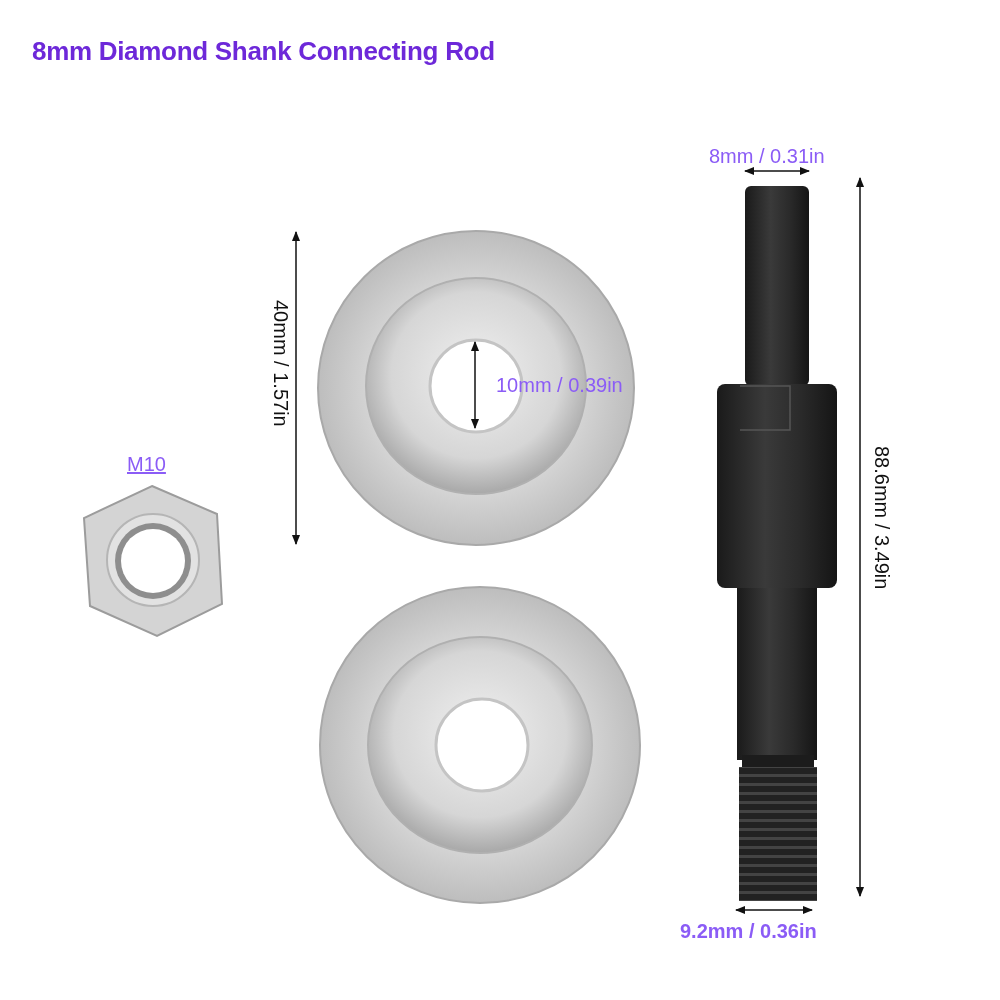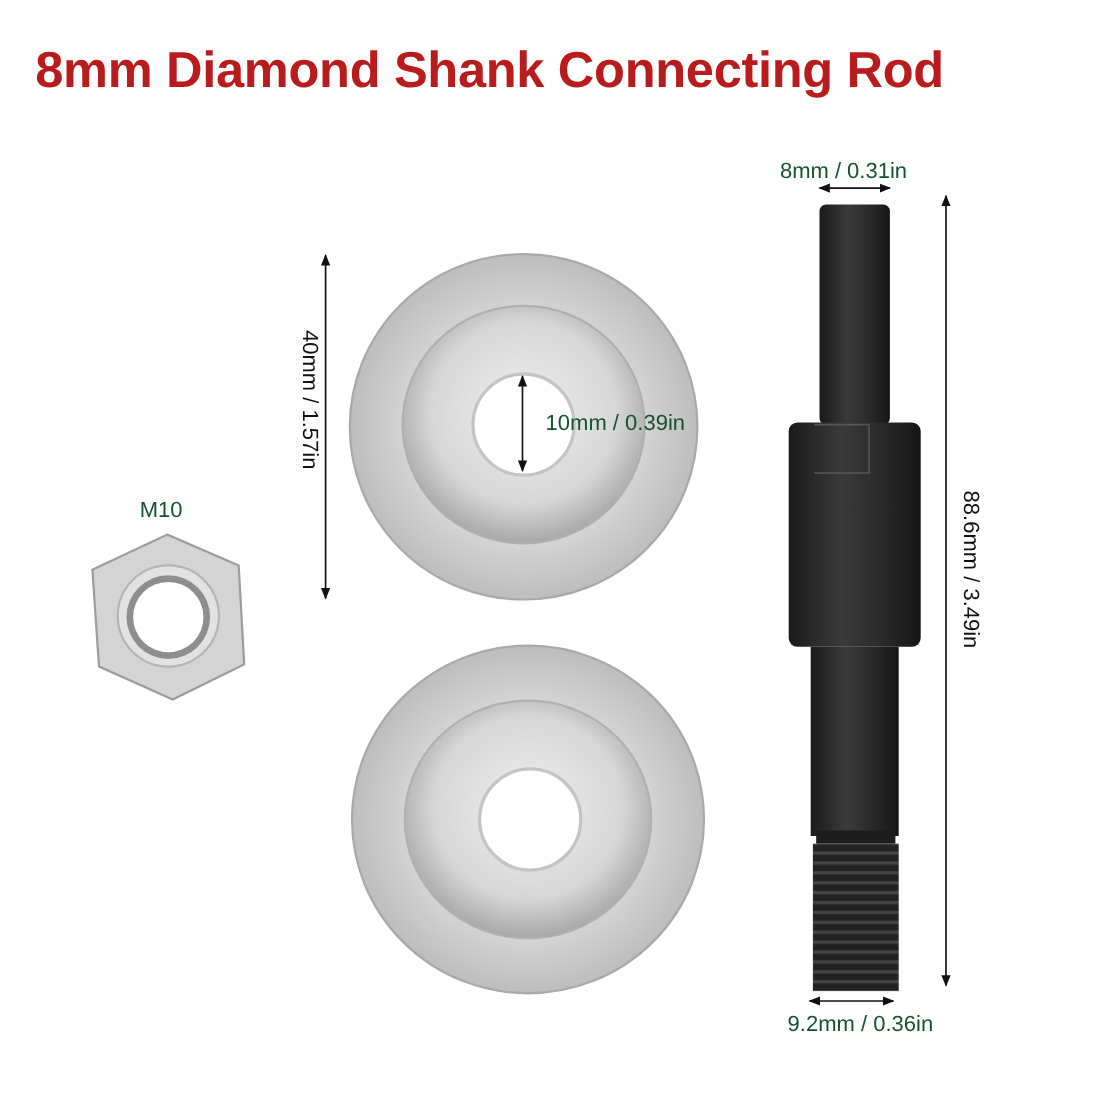--- a/index.html
+++ b/index.html
@@ -1,18 +1,18 @@
 <!DOCTYPE html>
 <html><head>
   <meta charset="utf-8">
   <style>
     html, body { margin: 0; padding: 0; background: #ffffff; }
     body { width: 1000px; height: 1000px; position: relative; overflow: hidden; font-family: "Liberation Sans", sans-serif; }
-    .title { position: absolute; left: 32px; top: 36px; font-size: 46px; font-weight: bold; color: #b91c1c; letter-spacing: -0.3px; white-space: nowrap; }
-    .label { position: absolute; font-size: 20px; color: #14532d; white-space: nowrap; }
+    .title { position: absolute; left: 32px; top: 36px; font-size: 26px; font-weight: bold; color: #6d28d9; letter-spacing: -0.3px; white-space: nowrap; }
+    .label { position: absolute; font-size: 20px; color: #8b5cf6; white-space: nowrap; }
     .vlabel { position: absolute; font-size: 20px; color: #111; white-space: nowrap; transform-origin: 0 0; transform: rotate(90deg); }
     svg.art { position: absolute; left: 0; top: 0; }
   </style>
 </head>
 <body>
 
 <div class="title">8mm Diamond Shank Connecting Rod</div>
 
 <svg class="art" width="1000" height="1000" viewBox="0 0 1000 1000">
   <defs>
@@ -72,15 +72,15 @@
   <line x1="745" y1="171" x2="809" y2="171" stroke="#111" stroke-width="1.5" marker-start="url(#arr)" marker-end="url(#arr)"></line>
   <line x1="296" y1="232" x2="296" y2="544" stroke="#111" stroke-width="1.5" marker-start="url(#arr)" marker-end="url(#arr)"></line>
   <line x1="475" y1="342" x2="475" y2="428" stroke="#111" stroke-width="1.5" marker-start="url(#arr)" marker-end="url(#arr)"></line>
   <line x1="860" y1="178" x2="860" y2="896" stroke="#111" stroke-width="1.5" marker-start="url(#arr)" marker-end="url(#arr)"></line>
   <line x1="736" y1="910" x2="812" y2="910" stroke="#111" stroke-width="1.5" marker-start="url(#arr)" marker-end="url(#arr)"></line>
 </svg>
 
 <div class="label" style="left:709px; top:145px;">8mm / 0.31in</div>
 <div class="vlabel" style="left:292px; top:300px;">40mm / 1.57in</div>
 <div class="label" style="left:496px; top:374px;">10mm / 0.39in</div>
-<div class="label" style="left:127px; top:453px;">M10</div>
+<div class="label" style="left:127px; top:453px;text-decoration:underline;">M10</div>
 <div class="vlabel" style="left:893px; top:446px;">88.6mm / 3.49in</div>
-<div class="label" style="left:716px; top:920px;">9.2mm / 0.36in</div>
+<div class="label" style="left:680px; top:920px;font-weight:bold;">9.2mm / 0.36in</div>
 
 </body></html>

